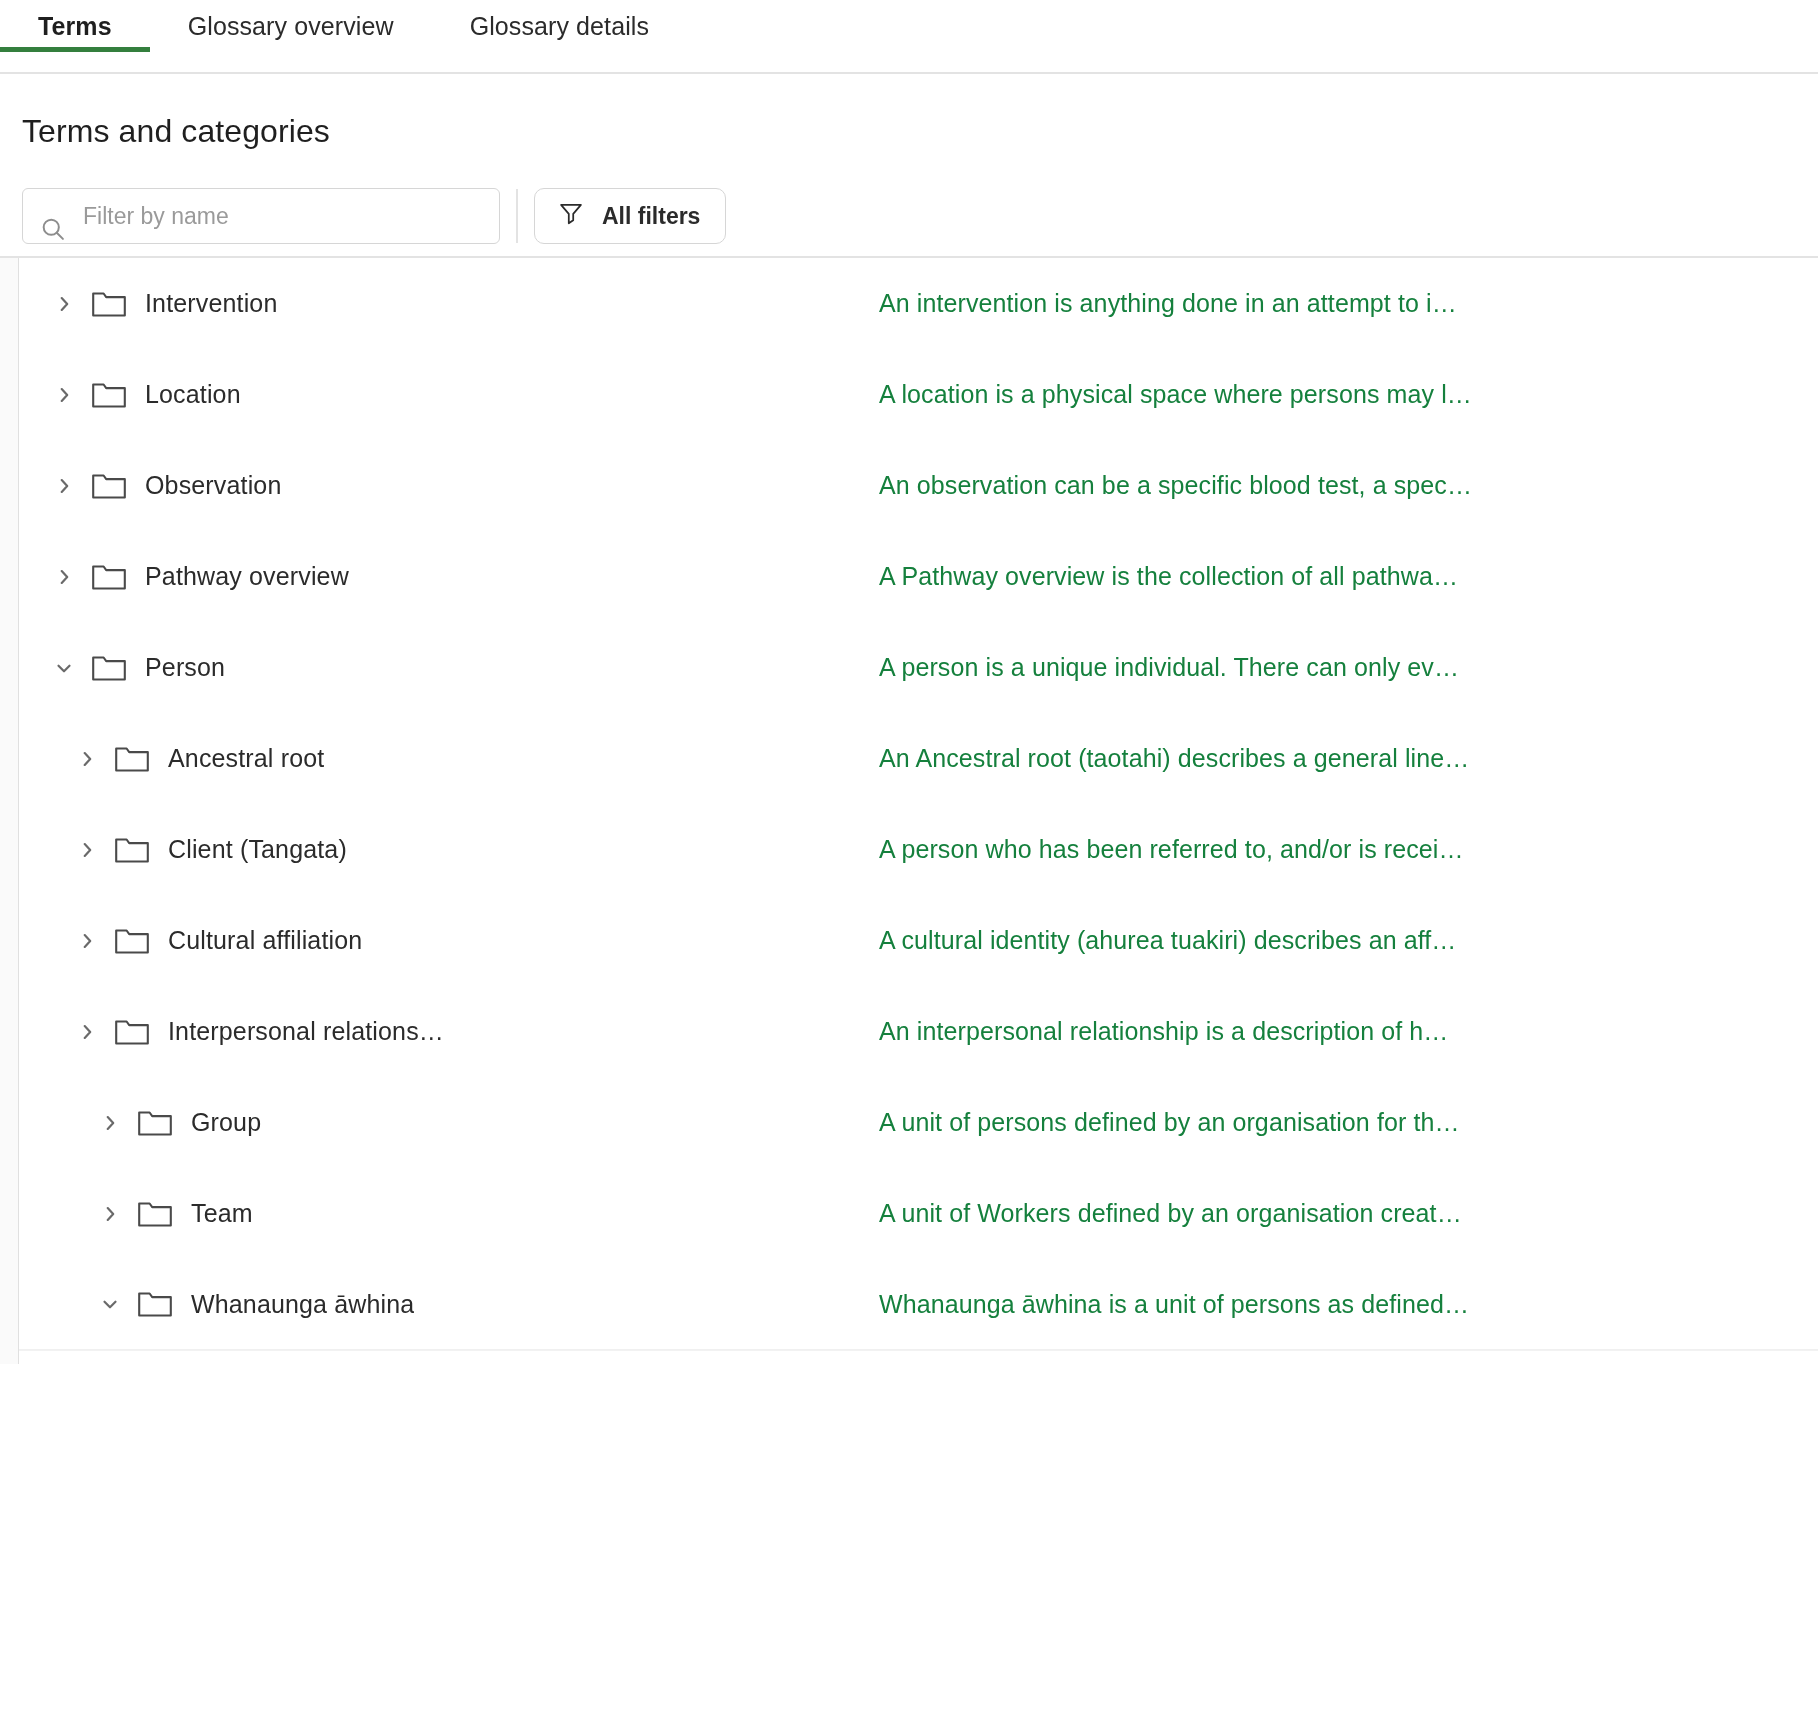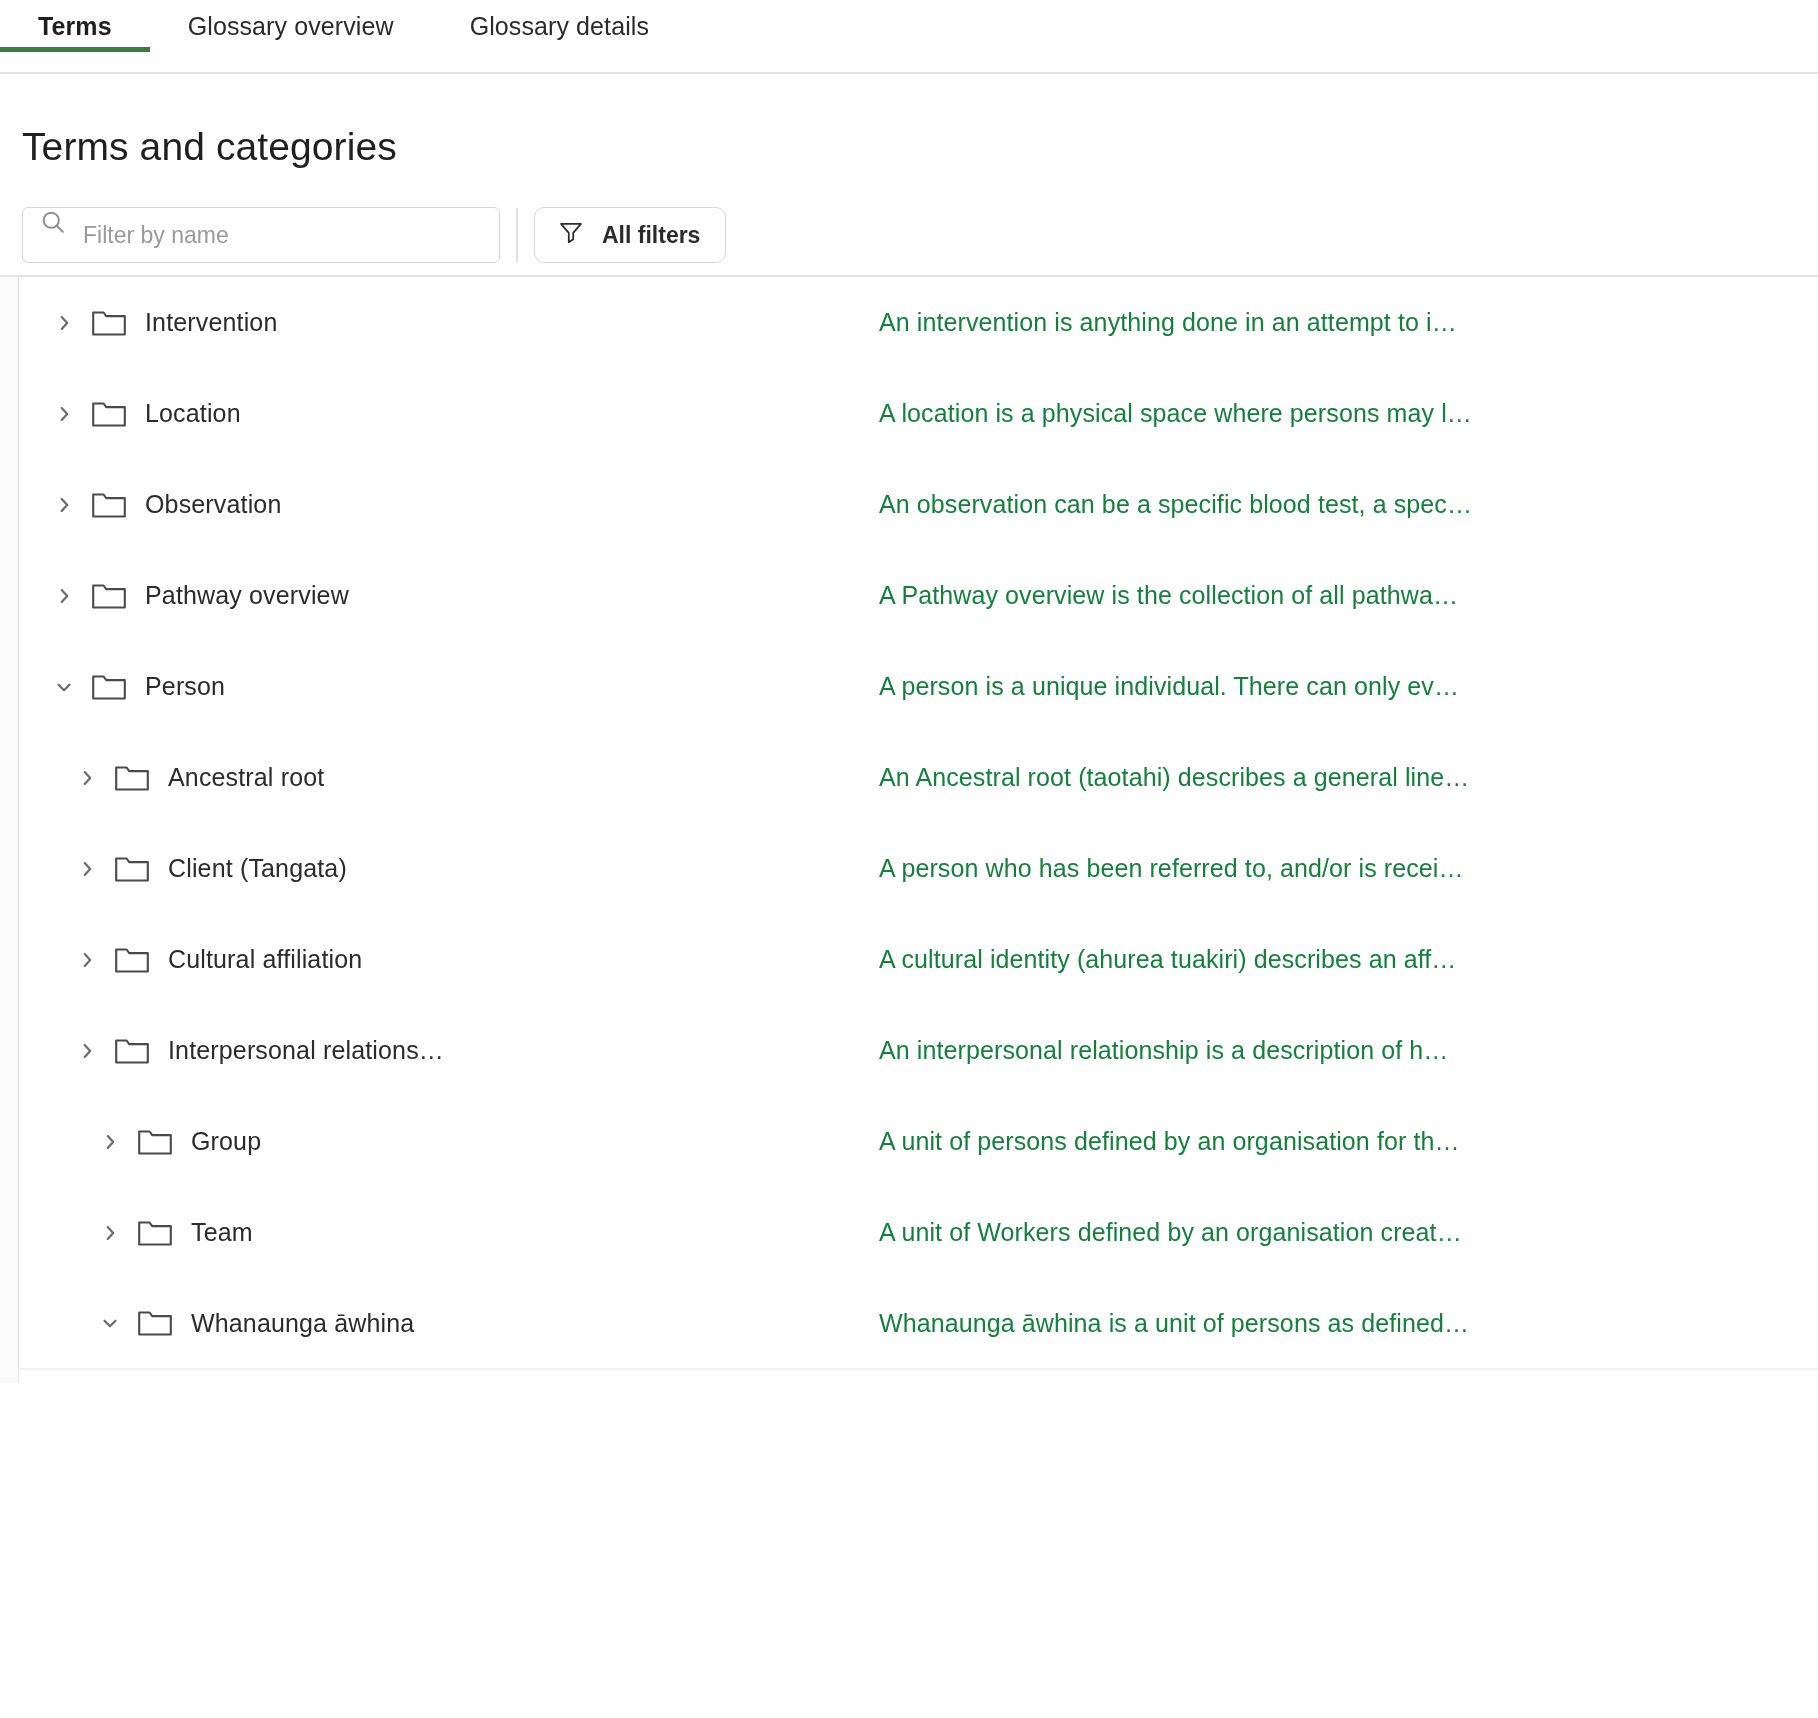--- a/index.html
+++ b/index.html
@@ -54,44 +54,44 @@
     content: "";
     position: absolute;
     left: 0; right: 0; bottom: 0;
     height: 5px;
     background: #347f3e;
     z-index: 2;
   }
 
   
   .page-title {
-    font-size: 39px;
+    font-size: 32px;
     font-weight: 400;
     color: #1f1f1f;
     margin: 0;
-    padding: 51px 0 0 22px;
+    padding: 39px 0 0 22px;
     letter-spacing: 0.1px;
   }
 
   
   .filterbar {
     display: flex;
     align-items: center;
     padding: 36px 0 0 22px;
     height: 96px;
   }
   .search-wrap {
     position: relative;
     width: 478px;
     height: 56px;
     border: 1.6px solid #d6d6d6;
     border-radius: 6px;
     background: #fff;
     display: flex;
-    align-items: flex-start;
+    align-items: flex-end;
     padding-left: 16px;
   }
   .search-wrap svg { flex: 0 0 auto; display: block; }
   .search-input {
     border: none;
     outline: none;
     flex: 1;
     height: 100%;
     font-size: 23px;
     font-family: inherit;

